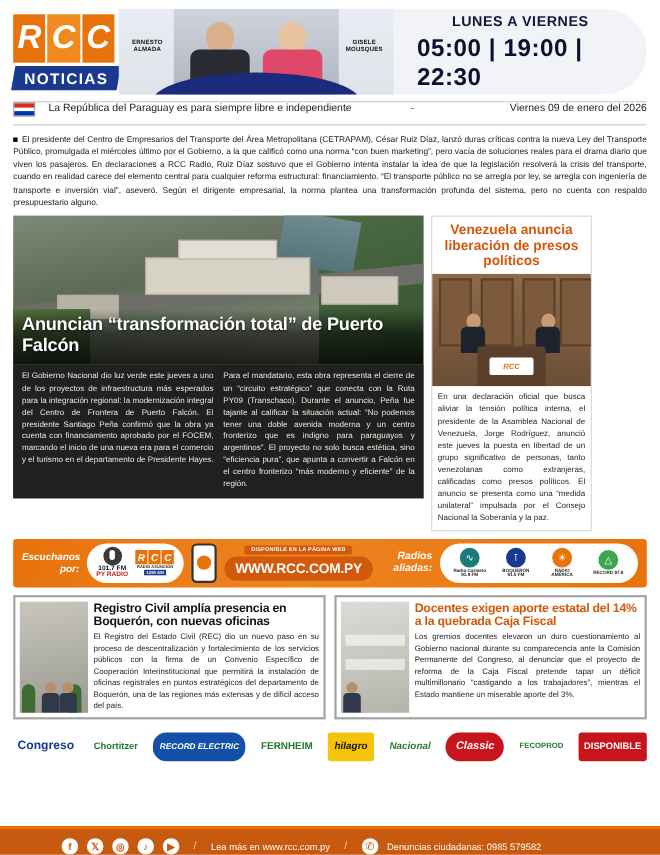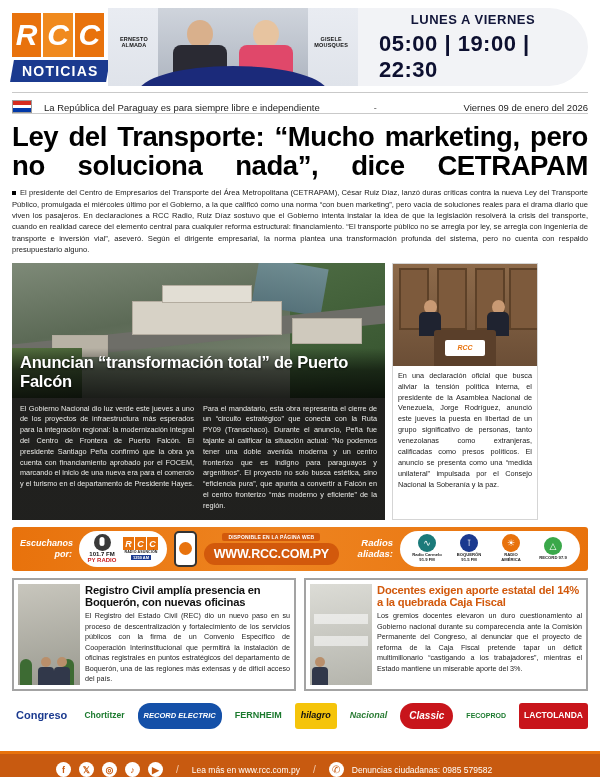--- a/index.html
+++ b/index.html
@@ -71,21 +71,21 @@
     width: 230px; background: #f2f3f6;
     display: flex; flex-direction: column; align-items: center; justify-content: center;
     border-radius: 0 40px 40px 0;
   }
   .sched-days { font-size: 13px; font-weight: bold; color: #12163a; letter-spacing: .5px; }
   .sched-times { font-size: 22px; font-weight: bold; color: #0d1030; margin-top: 4px; letter-spacing: .5px; margin-left: 21px; }
 
   
   .flagbar {
     margin: 6px 12px 0 12px; border-top: 1px solid #c9c9c9; border-bottom: 1px solid #c9c9c9;
-    height: 22px; display: flex; align-items: flex-end; gap: 12px;
+    height: 22px; display: flex; align-items: flex-start; gap: 12px;
   }
   .flag-py { width: 20px; height: 13px; border: .5px solid #999; display: flex; flex-direction: column; }
   .flag-py i { flex: 1; display: block; }
   .flag-py .r { background: #D52B1E; }
   .flag-py .w { background: #fff; }
   .flag-py .b { background: #0038A8; }
   .flag-motto { font-size: 9.5px; color: #1a1a1a; }
   .flag-dash { font-size: 9px; color: #555; margin-left: 42px; }
   .flag-date { font-size: 9.5px; color: #1a1a1a; margin-left: auto; }
 
@@ -345,21 +345,20 @@
     <div class="flag-py">
       <i class="r"></i>
         <i class="w"></i>
         <i class="b"></i>
     </div>
     <div class="flag-motto">La República del Paraguay es para siempre libre e independiente</div>
     <div class="flag-dash">-</div>
     <div class="flag-date">Viernes 09 de enero del 2026</div>
   </div>
 
-  <div class="main-headline">Ley del Transporte: “Mucho marketing, pero no soluciona nada”, dice CETRAPAM</div>
   <div class="lead">El presidente del Centro de Empresarios del Transporte del Área Metropolitana (CETRAPAM), César Ruiz Díaz, lanzó duras críticas contra la nueva Ley del Transporte Público, promulgada el miércoles último por el Gobierno, a la que calificó como una norma “con buen marketing”, pero vacía de soluciones reales para el drama diario que viven los pasajeros. En declaraciones a RCC Radio, Ruiz Díaz sostuvo que el Gobierno intenta instalar la idea de que la legislación resolverá la crisis del transporte, cuando en realidad carece del elemento central para cualquier reforma estructural: financiamiento. “El transporte público no se arregla por ley, se arregla con ingeniería de transporte e inversión vial”, aseveró. Según el dirigente empresarial, la norma plantea una transformación profunda del sistema, pero no cuenta con respaldo presupuestario alguno.</div>
 
   <div class="mid">
 
     <div class="falcon">
       <div class="falcon-photo">
         <div class="trees"></div>
         <div class="water"></div>
         <div class="road"></div>
         <div class="bldg b1"></div>
@@ -369,20 +368,21 @@
         <div class="trees2"></div>
         <div class="falcon-title">Anuncian “transformación total” de Puerto Falcón</div>
       </div>
       <div class="falcon-body">
         <div class="falcon-col">El Gobierno Nacional dio luz verde este jueves a uno de los proyectos de infraestructura más esperados para la integración regional: la modernización integral del Centro de Frontera de Puerto Falcón. El presidente Santiago Peña confirmó que la obra ya cuenta con financiamiento aprobado por el FOCEM, marcando el inicio de una nueva era para el comercio y el turismo en el departamento de Presidente Hayes.</div>
         <div class="falcon-col">Para el mandatario, esta obra representa el cierre de un “circuito estratégico” que conecta con la Ruta PY09 (Transchaco). Durante el anuncio, Peña fue tajante al calificar la situación actual: “No podemos tener una doble avenida moderna y un centro fronterizo que es indigno para paraguayos y argentinos”. El proyecto no solo busca estética, sino “eficiencia pura”, que apunta a convertir a Falcón en el centro fronterizo “más moderno y eficiente” de la región.</div>
       </div>
     </div>
 
     <div class="venezuela">
+      <div class="ven-title">Venezuela anuncia liberación de presos políticos</div>
       <div class="ven-photo">
         <div class="ven-door vd1"></div>
         <div class="ven-door vd2"></div>
         <div class="ven-door vd3"></div>
         <div class="ven-door vd4"></div>
         <div class="ven-fig vf1">
             <div class="h"></div>
             <div class="b"></div>
           </div>
         <div class="ven-fig vf2">
@@ -490,21 +490,21 @@
 
   <div class="sponsors">
     <div class="spon s-inverfin">Congreso</div>
     <div class="spon s-chortitzer">Chortitzer</div>
     <div class="spon s-record">RECORD ELECTRIC</div>
     <div class="spon s-fernheim">FERNHEIM</div>
     <div class="spon s-hilagro">hilagro</div>
     <div class="spon s-neuland">Nacional</div>
     <div class="spon s-classic">Classic</div>
     <div class="spon s-fecoprod">FECOPROD</div>
-    <div class="spon s-lactolanda">LACTOLANDA</div>
+    <div class="spon s-lactolanda">DISPONIBLE</div>
   </div>
 
   <div class="footer">
     <div class="soc">f</div>
     <div class="soc">𝕏</div>
     <div class="soc">◎</div>
     <div class="soc">♪</div>
     <div class="soc">▶</div>
     <div class="fsep">/</div>
     <div class="ftxt">Lea más en www.rcc.com.py</div>

